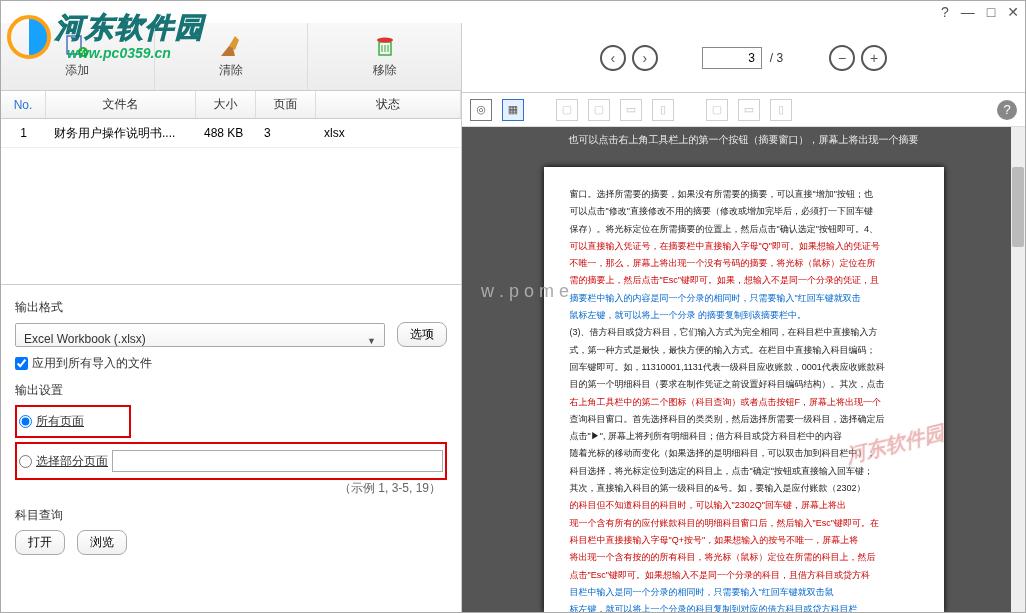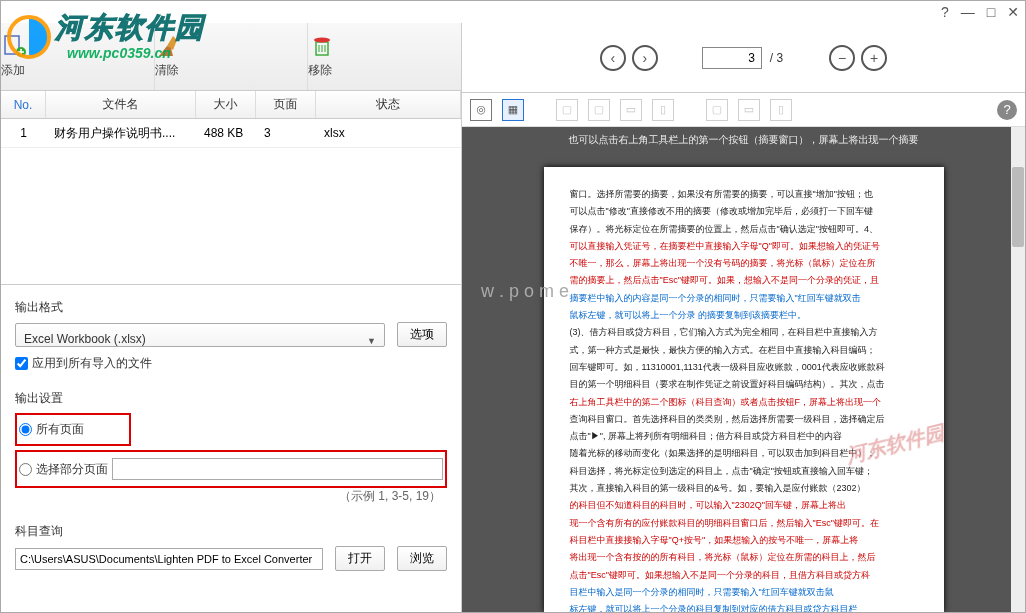--- a/index.html
+++ b/index.html
@@ -6,49 +6,49 @@
 body { width: 1026px; height: 613px; background: #fff; border: 1px solid #aaa; overflow: hidden; position: relative; }
 .titlebar { height: 22px; display: flex; align-items: center; padding: 0 6px; font-size: 11px; color: #888; }
 .titlebar-title { flex: 1; margin-top: 47px; }
 .win-controls { display: flex; gap: 12px; font-size: 14px; color: #555; }
 .win-controls span { cursor: pointer; }
 
 .main { display: flex; height: calc(100% - 22px); }
 .left-panel { width: 461px; display: flex; flex-direction: column; border-right: 1px solid #ccc; }
 
 .toolbar { height: 68px; background: linear-gradient(#f8f8f8,#ececec); border-bottom: 1px solid #ccc; display: flex; }
-.toolbar-btn { flex: 1; display: flex; flex-direction: column; align-items: flex-start; justify-content: center; gap: 4px; border-right: 1px solid #ddd; cursor: pointer; font-size: 12px; color: #444; }
+.toolbar-btn { flex: 1; display: flex; flex-direction: column; align-items: center; justify-content: center; gap: 4px; border-right: 1px solid #ddd; cursor: pointer; font-size: 12px; color: #444; }
 .toolbar-btn:last-child { border-right: none; }
 .tb-icon { width: 28px; height: 24px; }
 
 .table-header { height: 28px; background: linear-gradient(#fff,#f0f0f0); border-bottom: 1px solid #ccc; display: flex; font-size: 12px; color: #333; align-items: center; }
 .th { padding: 0 8px; border-right: 1px solid #ddd; height: 100%; display: flex; align-items: center; }
 .th-no { width: 45px; color: #2972d6; justify-content: center; }
 .th-name { width: 150px; justify-content: center; }
 .th-size { width: 60px; justify-content: center; }
 .th-page { width: 60px; justify-content: center; }
 .th-status { flex: 1; justify-content: center; }
 
 .table-body { flex: 0 0 165px; overflow: auto; font-size: 12px; }
 .row { display: flex; height: 29px; align-items: center; border-bottom: 1px solid #eee; }
 .td { padding: 0 8px; }
 .td-no { width: 45px; text-align: center; }
 .td-name { width: 150px; overflow: hidden; white-space: nowrap; text-overflow: ellipsis; }
 .td-size { width: 60px; }
 .td-page { width: 60px; }
 .td-status { flex: 1; }
 
-.settings { border-top: 1px solid #ccc; padding: 14px; font-size: 12px; color: #333; display: flex; flex-direction: column; gap: 18px; }
+.settings { border-top: 1px solid #ccc; padding: 14px; font-size: 12px; color: #333; display: flex; flex-direction: column; gap: 10px; }
 .field-label { margin-bottom: 6px; }
 .row-flex { display: flex; gap: 12px; align-items: center; }
 .combo { flex: 1; height: 24px; border: 1px solid #aaa; background: linear-gradient(#fff,#f4f4f4); padding: 0 8px; display: flex; align-items: flex-end; justify-content: space-between; border-radius: 2px; cursor: pointer; }
 .combo .chev { font-size: 9px; color: #555; }
-.btn { padding: 3px 12px; border: 1px solid #aaa; background: linear-gradient(#fff,#f0f0f0); border-radius: 2px; cursor: pointer; font-size: 12px; }
+.btn { padding: 3px 12px; border: 1px solid #aaa; background: linear-gradient(#fff,#f0f0f0); border-radius: 8px; cursor: pointer; font-size: 12px; }
 .chk-row { display: flex; align-items: center; gap: 4px; }
-.radio-row { display: flex; align-items: center; gap: 4px; padding: 4px 0; }
+.radio-row { display: flex; align-items: center; gap: 4px; padding: 4px 0; text-decoration: underline; }
 .red-box { border: 2px solid #dc0000; padding: 2px; }
 .page-input { flex: 1; height: 22px; border: 1px solid #aaa; padding: 0 4px; }
 .example { text-align: right; color: #666; font-size: 12px; padding-right: 6px; }
 .path-input { flex: 1; height: 22px; border: 1px solid #aaa; padding: 0 4px; font-size: 11px; }
 
 .right-panel { flex: 1; display: flex; flex-direction: column; background: #fff; }
 .preview-nav { height: 70px; display: flex; align-items: center; justify-content: center; gap: 6px; border-bottom: 1px solid #ccc; }
 .circ-btn { width: 26px; height: 26px; border: 2px solid #555; border-radius: 50%; display: flex; align-items: center; justify-content: center; font-size: 14px; color: #555; cursor: pointer; background: #fff; }
 .page-box { width: 60px; height: 22px; border: 1px solid #888; text-align: right; padding: 0 6px; font-size: 12px; margin: 0 2px; }
 .page-total { font-size: 12px; color: #333; margin-right: 20px; }
@@ -166,21 +166,20 @@
             <span>选择部分页面</span>
             <input class="page-input" style="">
           </div>
         </div>
         <div class="example">（示例    1, 3-5, 19）</div>
       </div>
 
       <div>
         <div class="field-label">科目查询</div>
         <div class="row-flex">
-          <input class="path-input" value="C:\Users\ASUS\Documents\Lighten PDF to Excel Converter" style="">
           <button class="btn">打开</button>
           <button class="btn">浏览</button>
         </div>
       </div>
     </div>
   </div>
 
   <div class="right-panel">
     <div class="preview-nav">
       <div class="circ-btn">‹</div>

